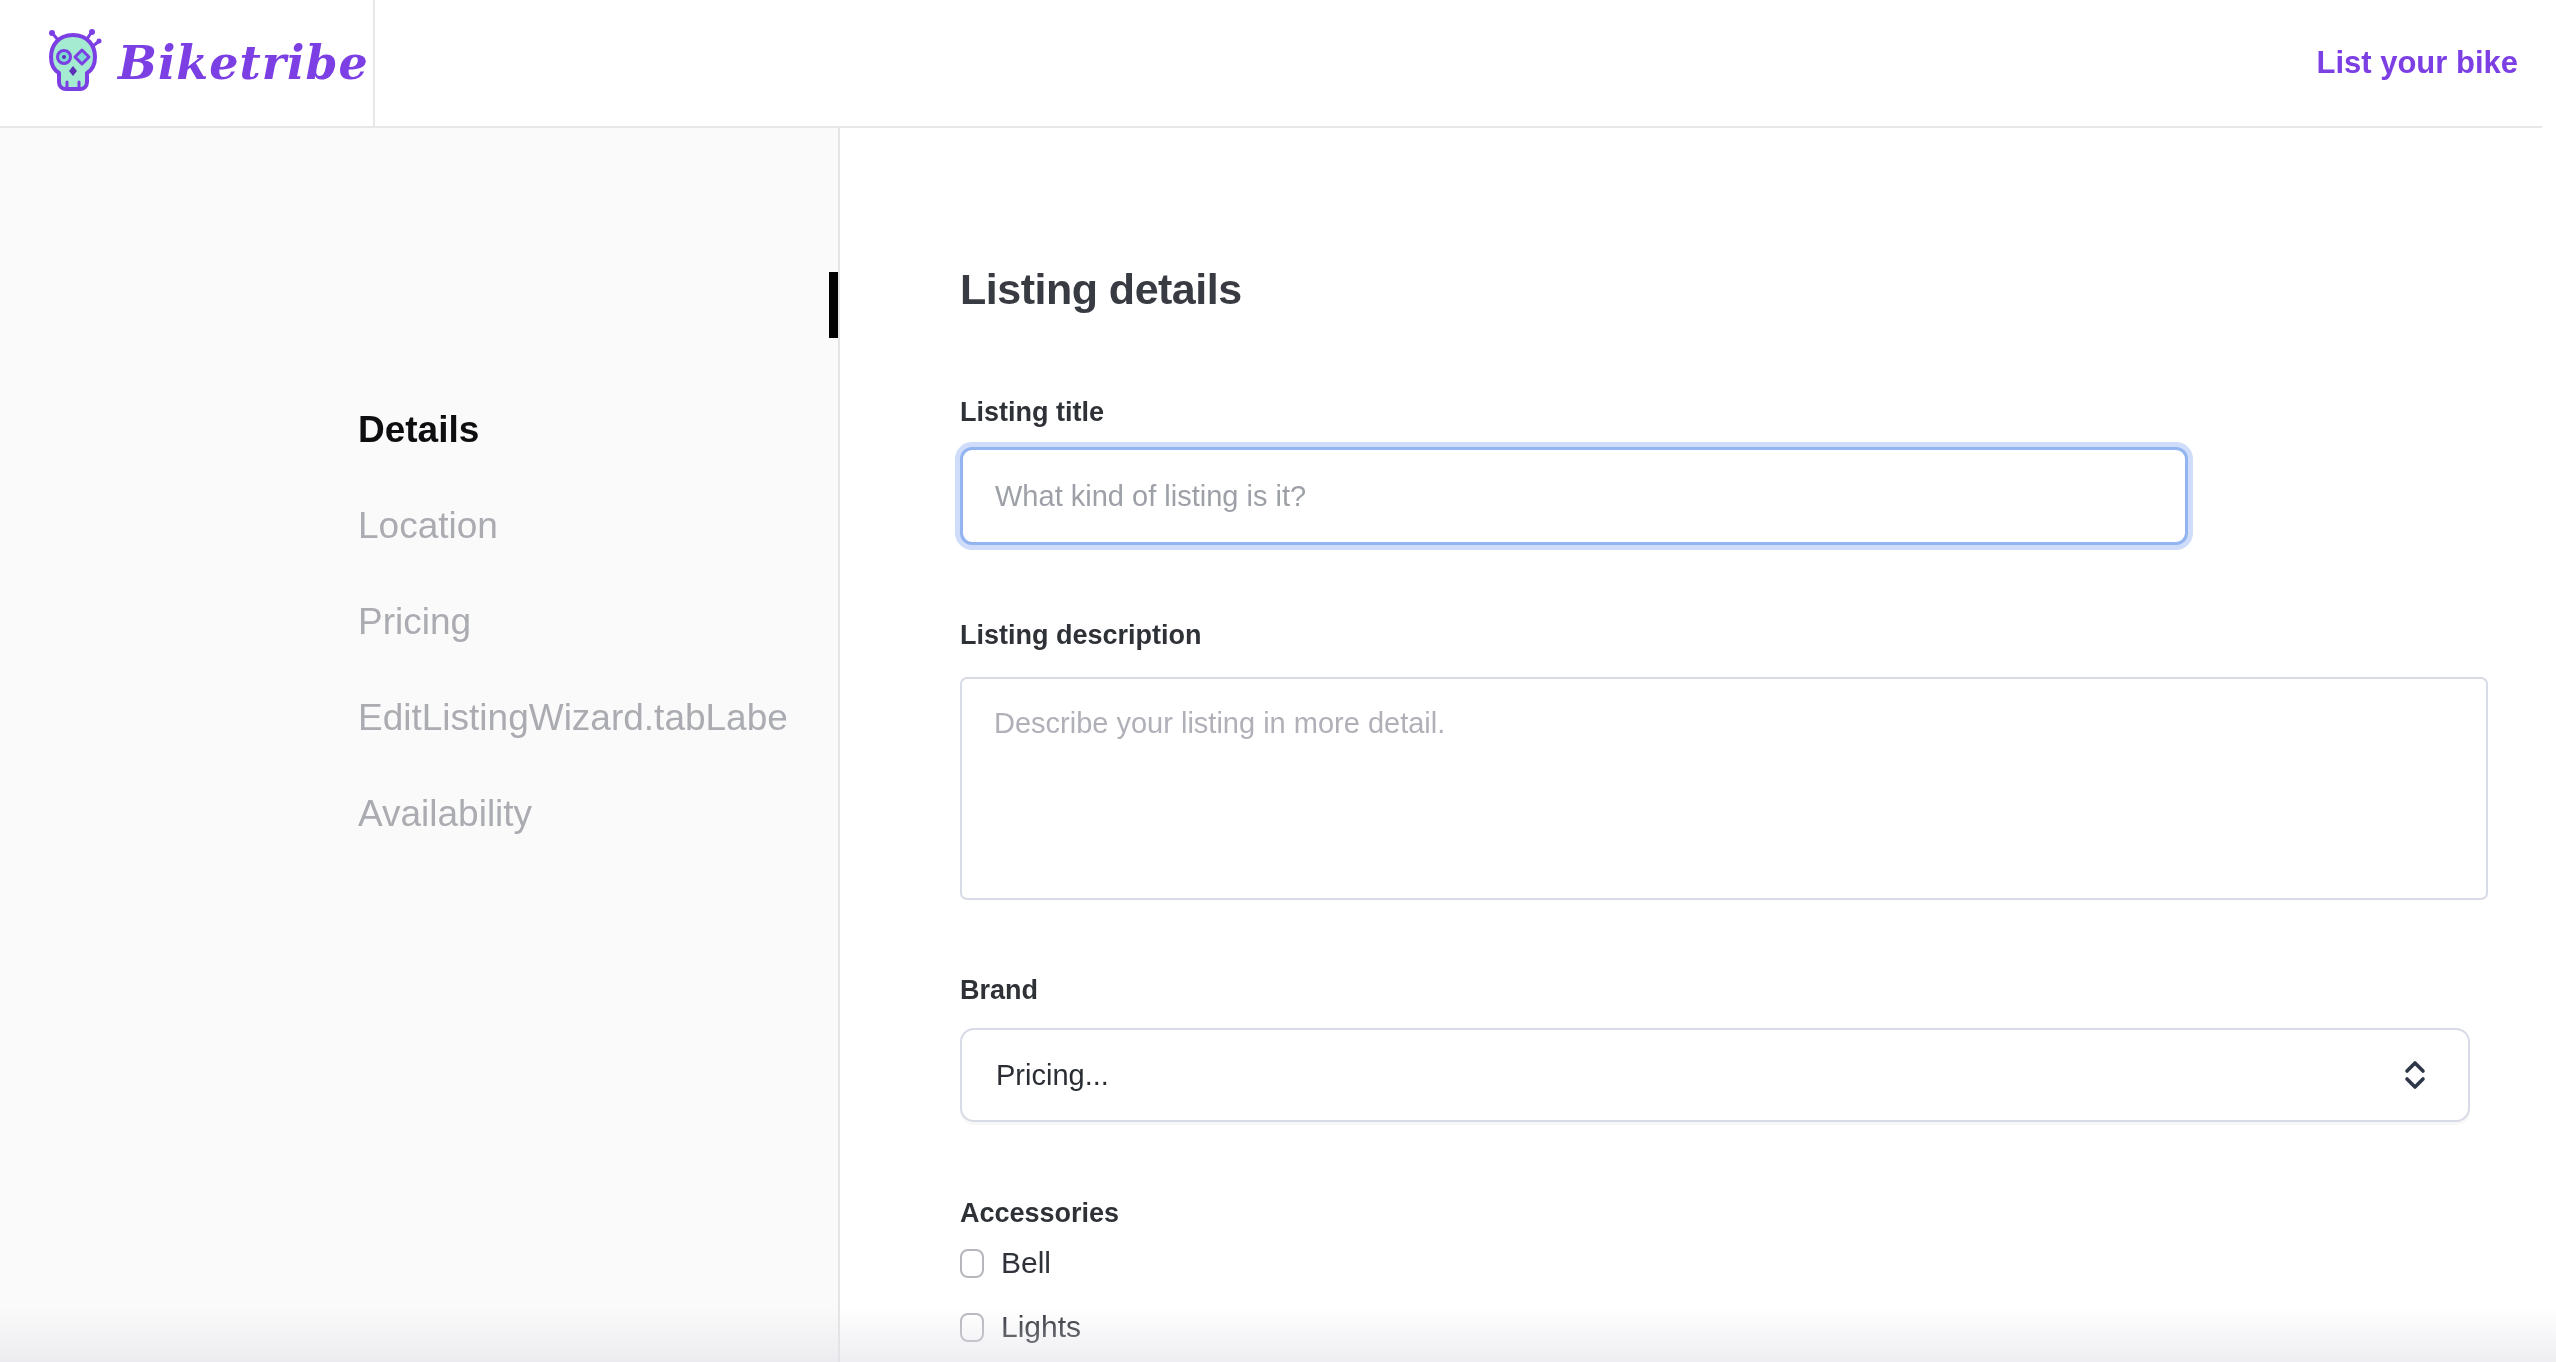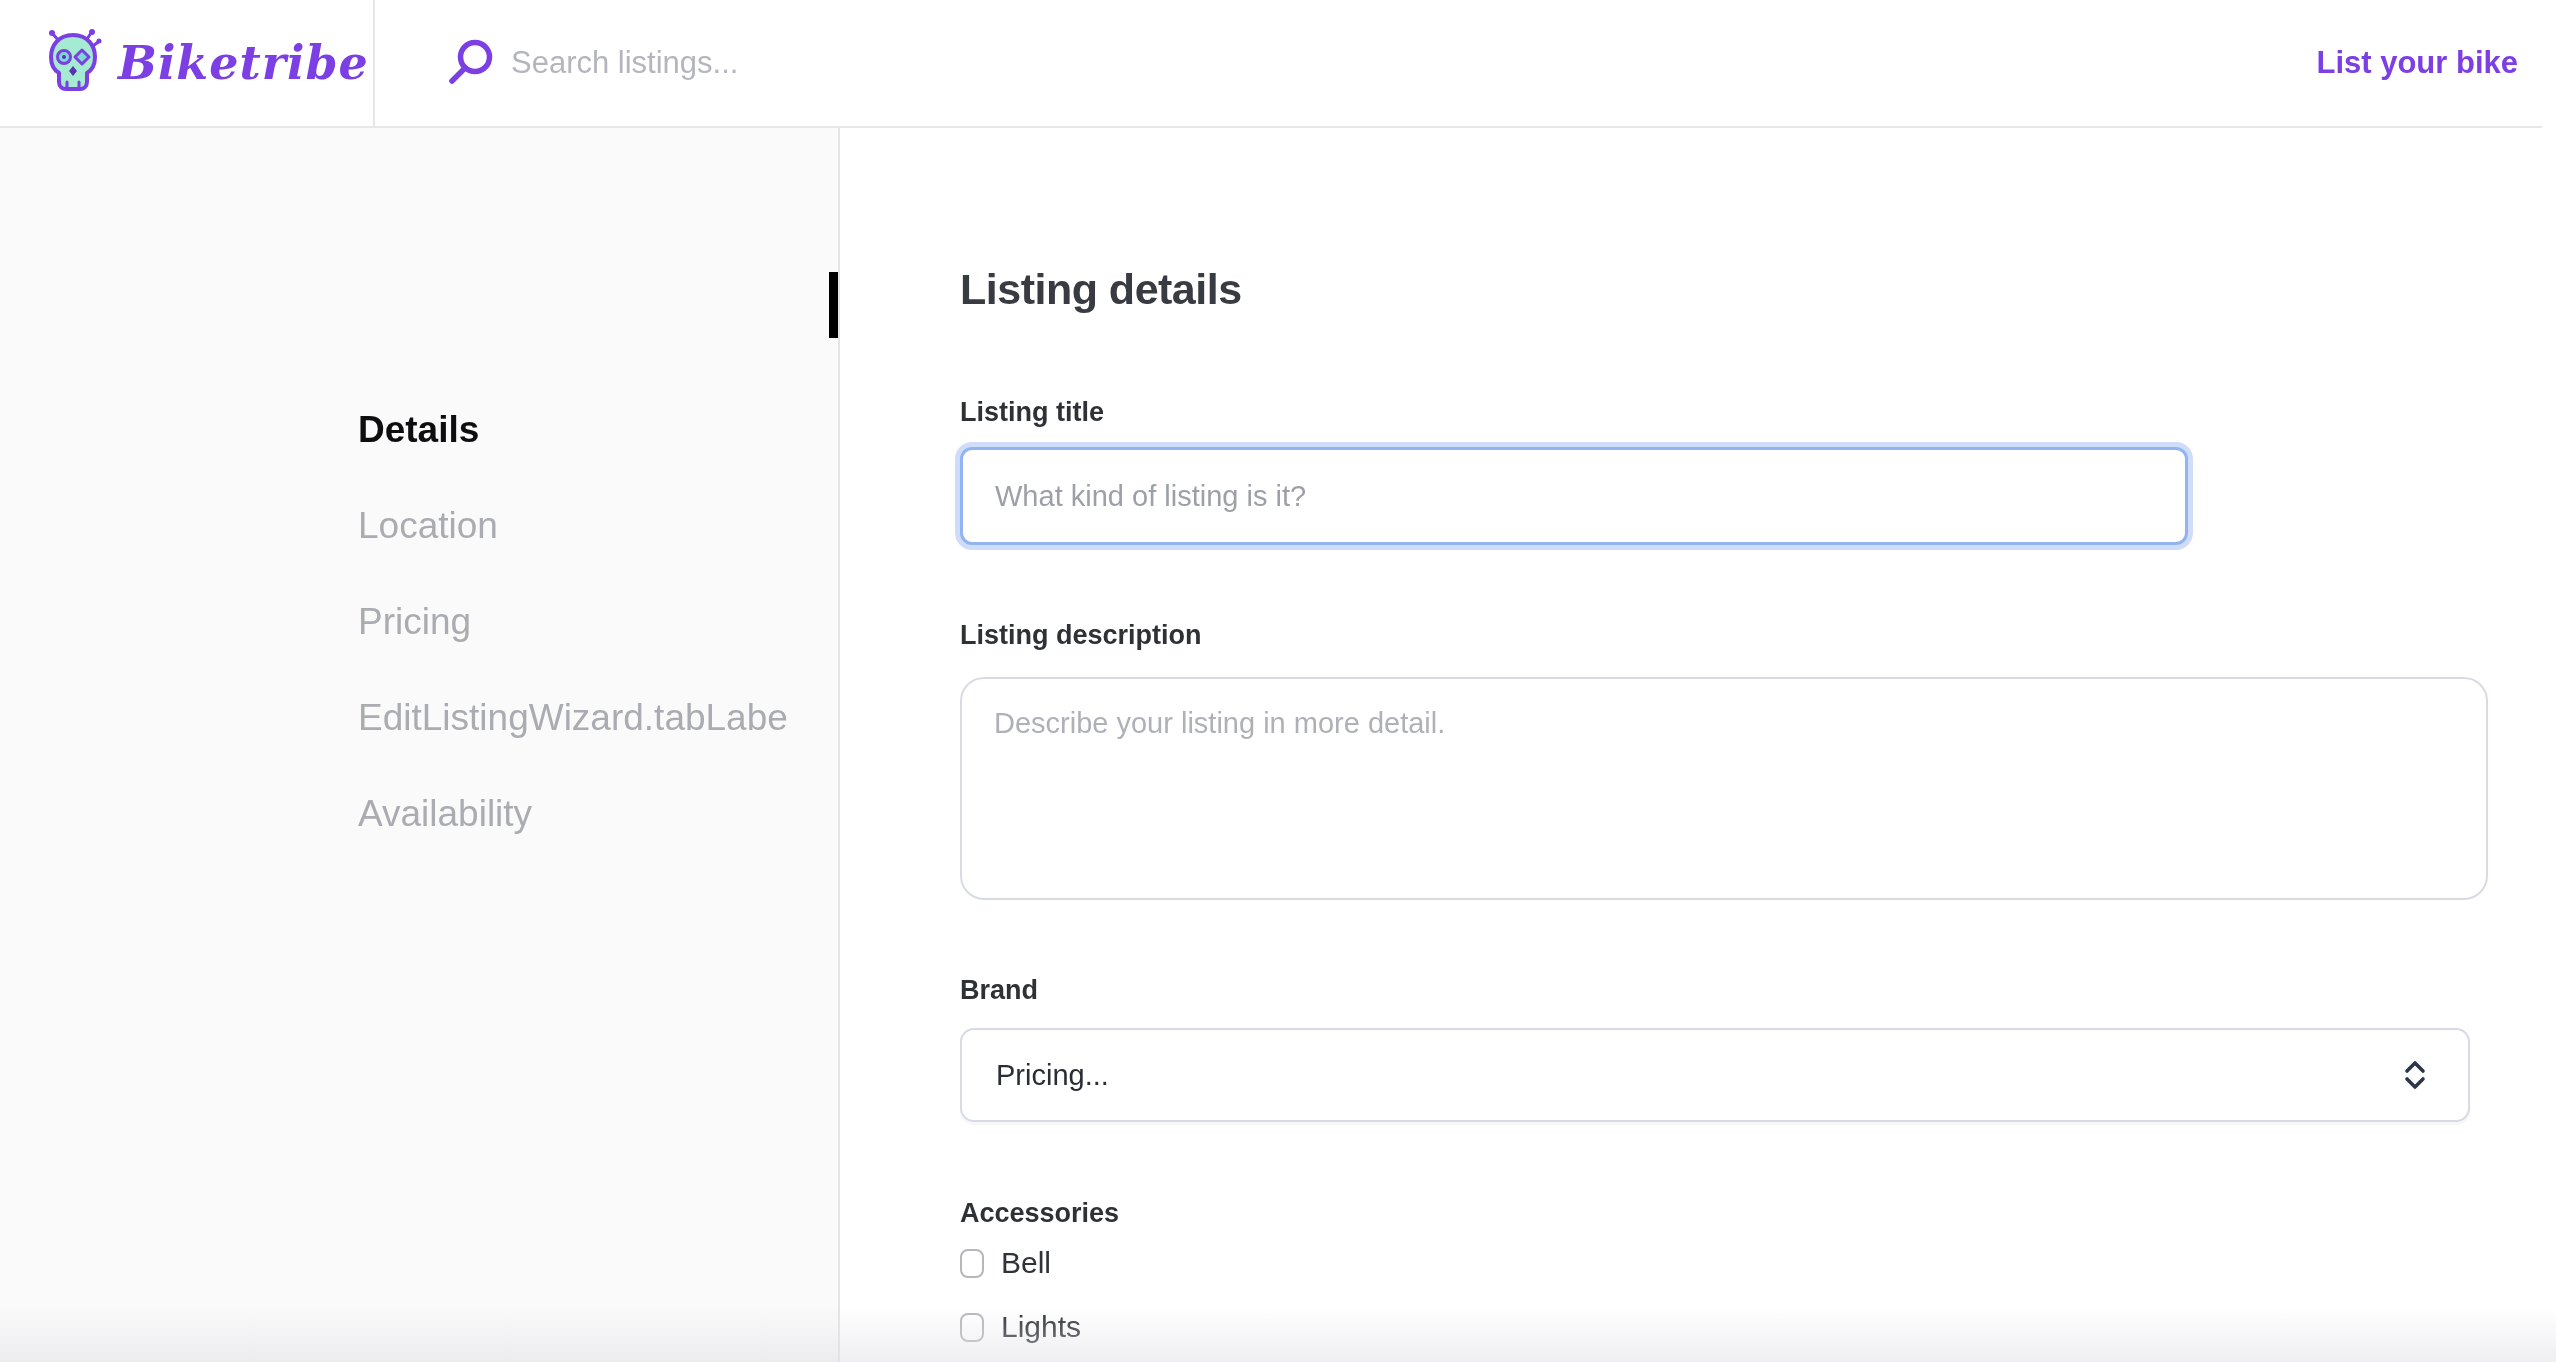--- a/index.html
+++ b/index.html
@@ -75,21 +75,21 @@
     position:absolute; top:319px; left:118px; width:1228px; height:98px;
     border:3px solid #92b5f2; border-radius:12px;
     box-shadow:0 0 0 5px #cfdcfa; outline:none;
     font-family:"Liberation Sans", sans-serif; font-size:29px; color:#33363b;
     padding:0 32px; background:#fff;
   }
   .inp-title::placeholder { color:#9ea0a8; }
 
   .ta-desc {
     position:absolute; top:549px; left:118px; width:1528px; height:223px;
-    border:2px solid #d8dbe5; border-radius:24px; outline:none; resize:none;
+    border:2px solid #d8dbe5; border-radius:7px; outline:none; resize:none;
     font-family:"Liberation Sans", sans-serif; font-size:29px; color:#0f766e;
     padding:28px 32px; background:#fff;
   }
   .ta-desc::placeholder { color:#b0b1b8; }
 
   .sel-brand {
     position:absolute; top:900px; left:118px; width:1510px; height:94px;
     border:2px solid #d8dbe5; border-radius:14px; background:#fff;
     box-shadow:0 3px 0 rgba(40,44,63,0.04);
     display:flex; align-items:center; justify-content:space-between;
@@ -135,29 +135,20 @@
         <path d="M23 53 v7 M35 53 v7" stroke="#7b3fe4" stroke-width="3" stroke-linecap="round"></path>
         <circle cx="20" cy="28" r="6.5" fill="#7cd9d4" stroke="#7b3fe4" stroke-width="3"></circle>
         <circle cx="20" cy="28" r="2" fill="#5b2fb8"></circle>
         <path d="M38 21 l7 7 -7 7 -7 -7 Z" fill="#7cd9d4" stroke="#7b3fe4" stroke-width="3" stroke-linejoin="round"></path>
         <path d="M29 37 l4 5 -4 5 -4 -5 Z" fill="#5b2fb8"></path>
       </svg>
     </span>
     <span class="logo-text">Biketribe</span>
   </div>
 
-  <div class="search-box">
-    <span>
-      <svg width="48" height="48" viewBox="0 0 48 48" fill="none" stroke="#7b3fe4" stroke-width="5.5" stroke-linecap="round">
-        <circle cx="28" cy="18" r="14.5"></circle>
-        <path d="M17.5 29.5 L5 42"></path>
-      </svg>
-    </span>
-    <input class="search-input" placeholder="Search listings..." style="">
-  </div>
 
   <a class="list-link">List your bike</a>
 </header>
 
 <nav class="sidebar">
   <div class="tabs">
     <a class="tab active">Details</a>
     <a class="tab">Location</a>
     <a class="tab">Pricing</a>
     <a class="tab">EditListingWizard.tabLabe</a>

